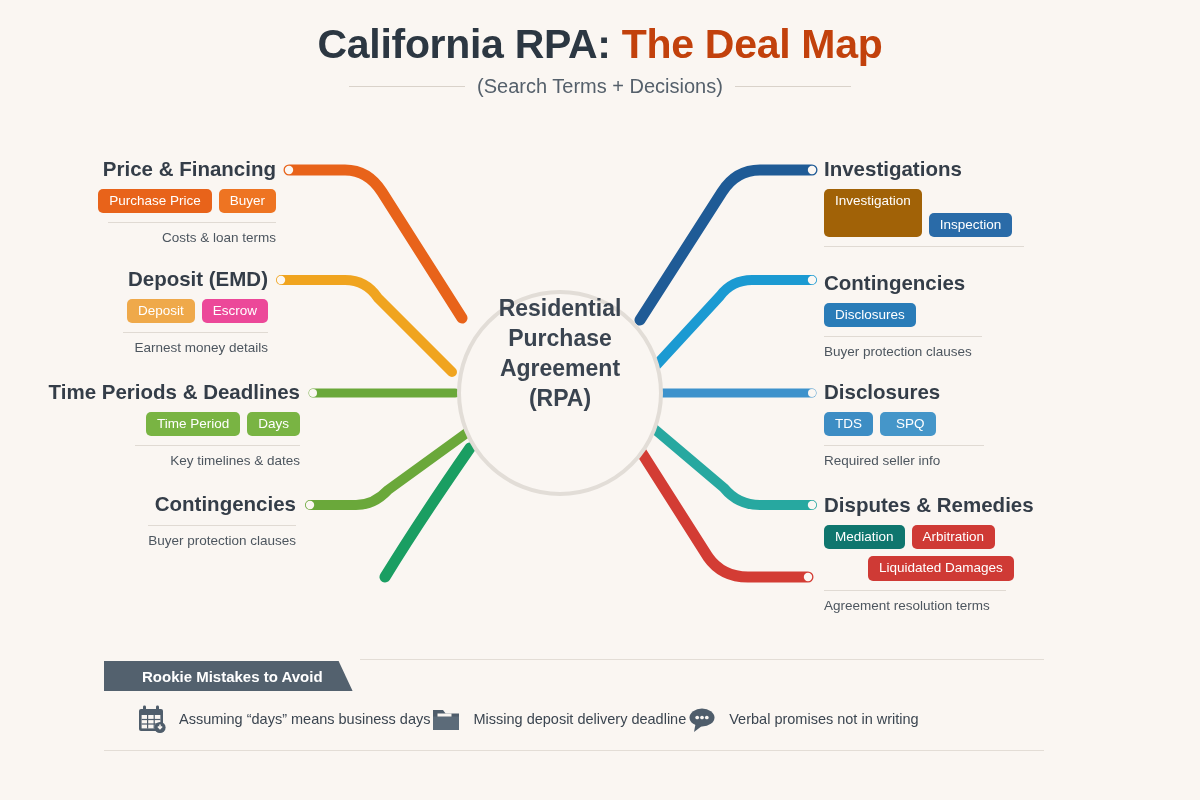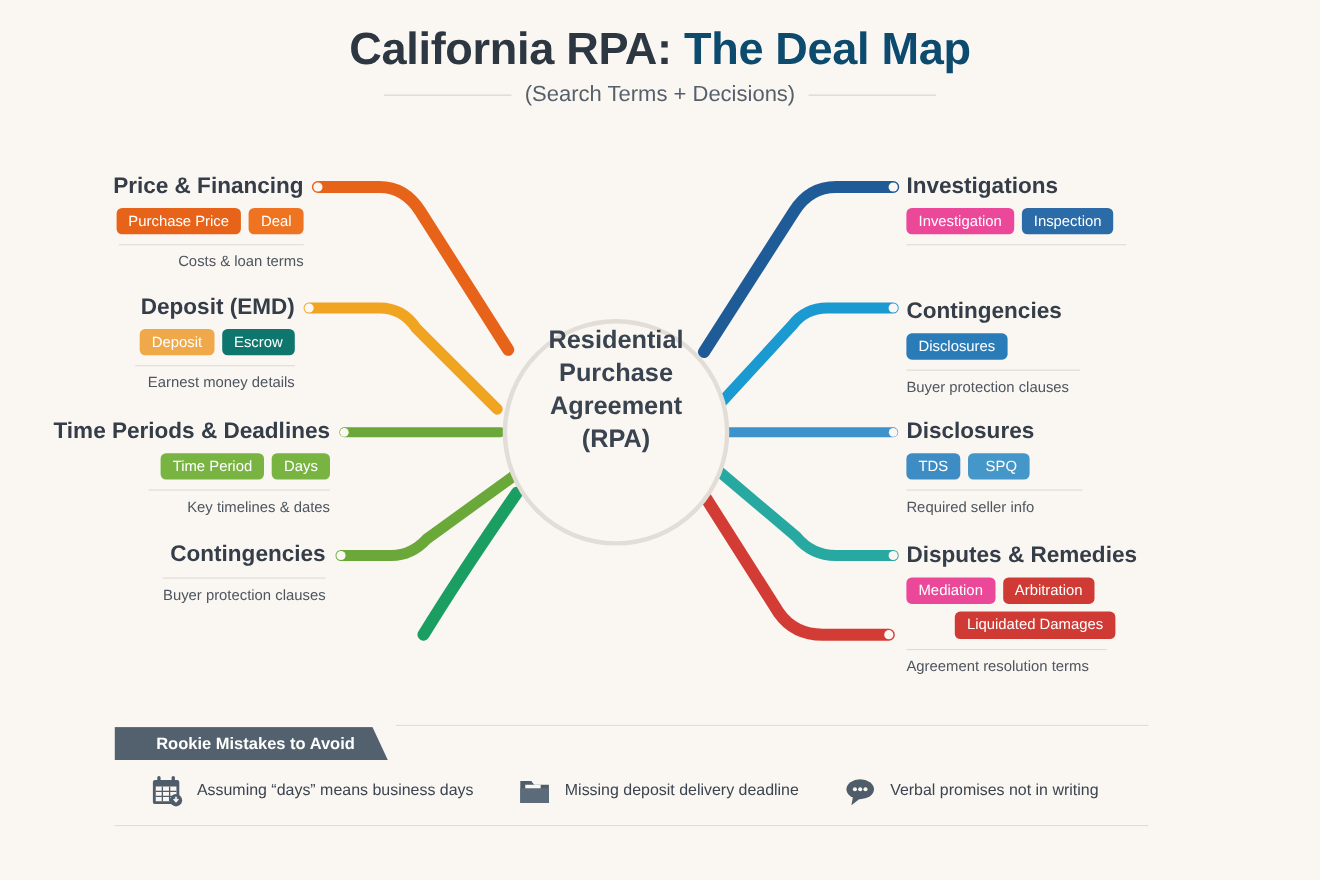--- a/index.html
+++ b/index.html
@@ -29,21 +29,21 @@
     text-align: center;
   }
   #title {
     font-size: 41px;
     font-weight: bold;
     letter-spacing: -0.3px;
     line-height: 1.12;
     color: #2c3742;
     white-space: nowrap;
   }
-  #title .accent { color: #0c4a6e; }
+  #title .accent { color: #c2410c; }
   #subwrap {
     margin-top: 7px;
     display: flex;
     align-items: center;
     justify-content: center;
     gap: 12px;
   }
   #subwrap .rule {
     width: 116px;
     height: 1px;
@@ -166,21 +166,20 @@
     box-sizing: border-box;
     clip-path: polygon(0 0, calc(100% - 14px) 0, 100% 100%, 0 100%);
     white-space: nowrap;
   }
   #mistakes {
     position: absolute;
     left: 136px;
     top: 703px;
     display: flex;
     align-items: center;
-    gap: 40px;
   }
   .mistake {
     display: flex;
     align-items: center;
     gap: 11px;
   }
   .mistake-icon {
     width: 32px;
     height: 32px;
     flex: none;
@@ -249,31 +248,31 @@
     <div id="hub-label">Residential
 Purchase
 Agreement
 (RPA)</div>
   </div>
 
   <div class="node left" style="left:-54px; top:158px;">
     <div class="node-title">Price &amp; Financing</div>
     <div class="chips">
         <span class="chip" style="background: rgb(232, 99, 26);">Purchase Price</span>
-        <span class="chip" style="background: rgb(238, 116, 34);">Deal</span>
+        <span class="chip" style="background: rgb(238, 116, 34);">Buyer</span>
       </div>
     <div class="divider" style="width:168px;"></div>
     <div class="node-sub">Costs &amp; loan terms</div>
   </div>
 
   <div class="node left" style="left:-62px; top:268px;">
     <div class="node-title">Deposit (EMD)</div>
     <div class="chips">
         <span class="chip" style="background: rgb(239, 169, 74);">Deposit</span>
-        <span class="chip" style="background: #0f766e;">Escrow</span>
+        <span class="chip" style="background: #ec4899;">Escrow</span>
       </div>
     <div class="divider" style="width:145px;"></div>
     <div class="node-sub">Earnest money details</div>
   </div>
 
   <div class="node left" style="left:-30px; top:381px;">
     <div class="node-title">Time Periods &amp; Deadlines</div>
     <div class="chips">
         <span class="chip" style="background: rgb(121, 180, 67);">Time Period</span>
         <span class="chip" style="background: rgb(121, 180, 67);">Days</span>
@@ -284,22 +283,22 @@
 
   <div class="node left" style="left:-34px; top:493px;">
     <div class="node-title">Contingencies</div>
     <div class="divider" style="width:148px;"></div>
     <div class="node-sub">Buyer protection clauses</div>
   </div>
 
   <div class="node right" style="left:824px; top:158px;">
     <div class="node-title">Investigations</div>
     <div class="chips">
-        <span class="chip" style="background: #ec4899;">Investigation</span>
-        <span class="chip" style="background: rgb(42, 107, 168);">Inspection</span>
+        <span class="chip" style="background: #a16207;">Investigation</span>
+        <span class="chip" style="background: rgb(42, 107, 168); margin-top: 24px;">Inspection</span>
       </div>
     <div class="divider" style="width:200px;"></div>
   </div>
 
   <div class="node right" style="left:824px; top:272px;">
     <div class="node-title">Contingencies</div>
     <div class="chips">
         <span class="chip" style="background: rgb(42, 124, 184);">Disclosures</span>
       </div>
     <div class="divider" style="width:158px;"></div>
@@ -312,21 +311,21 @@
         <span class="chip" style="background: rgb(61, 141, 196);">TDS</span>
         <span class="chip" style="background: rgb(69, 150, 201); padding-left: 16px;">SPQ</span>
       </div>
     <div class="divider" style="width:160px;"></div>
     <div class="node-sub">Required seller info</div>
   </div>
 
   <div class="node right" style="left:824px; top:494px; width:210px;">
     <div class="node-title">Disputes &amp; Remedies</div>
     <div class="chips">
-        <span class="chip" style="background: #ec4899;">Mediation</span>
+        <span class="chip" style="background: #0f766e;">Mediation</span>
         <span class="chip" style="background: rgb(207, 58, 53);">Arbitration</span>
         <span class="chip" style="background: rgb(207, 58, 53); margin-left: 44px;">Liquidated Damages</span>
       </div>
     <div class="divider" style="width:182px;"></div>
     <div class="node-sub">Agreement resolution terms</div>
   </div>
 
   <div id="footer">
     <div id="footer-rule-top"></div>
     <div id="ribbon">Rookie Mistakes to Avoid</div>

